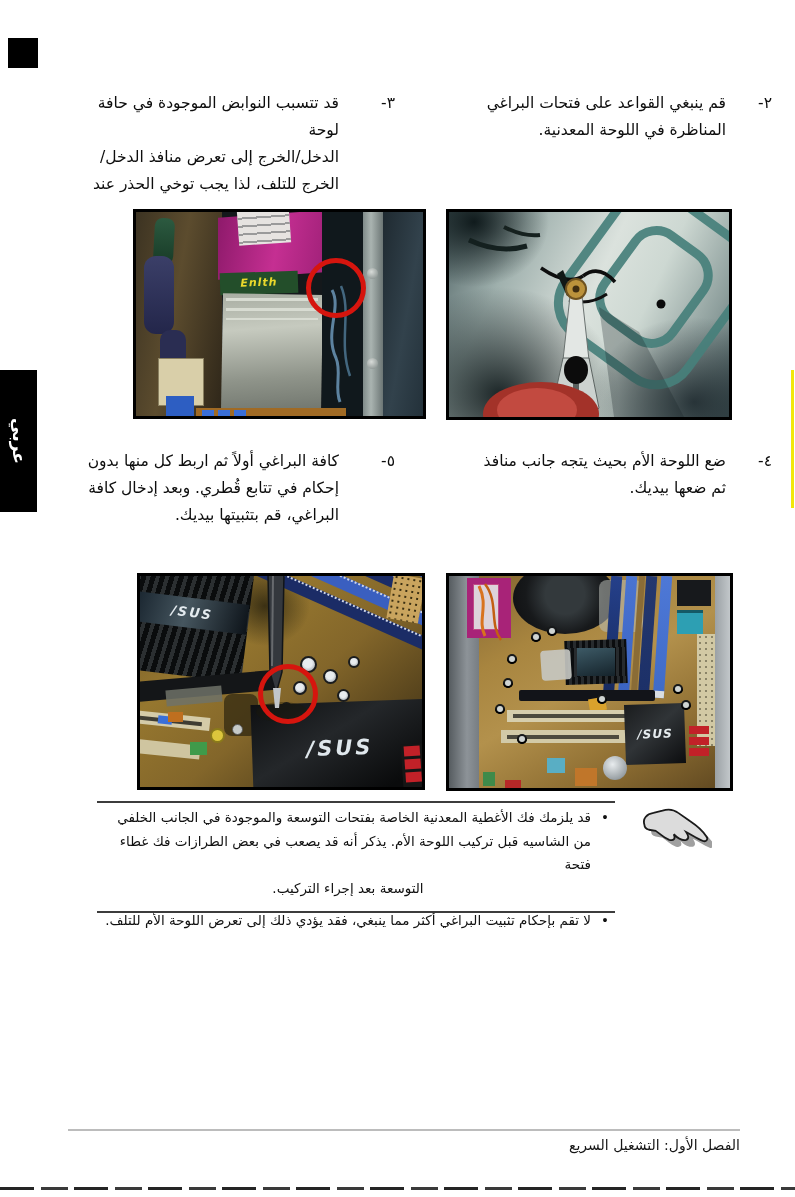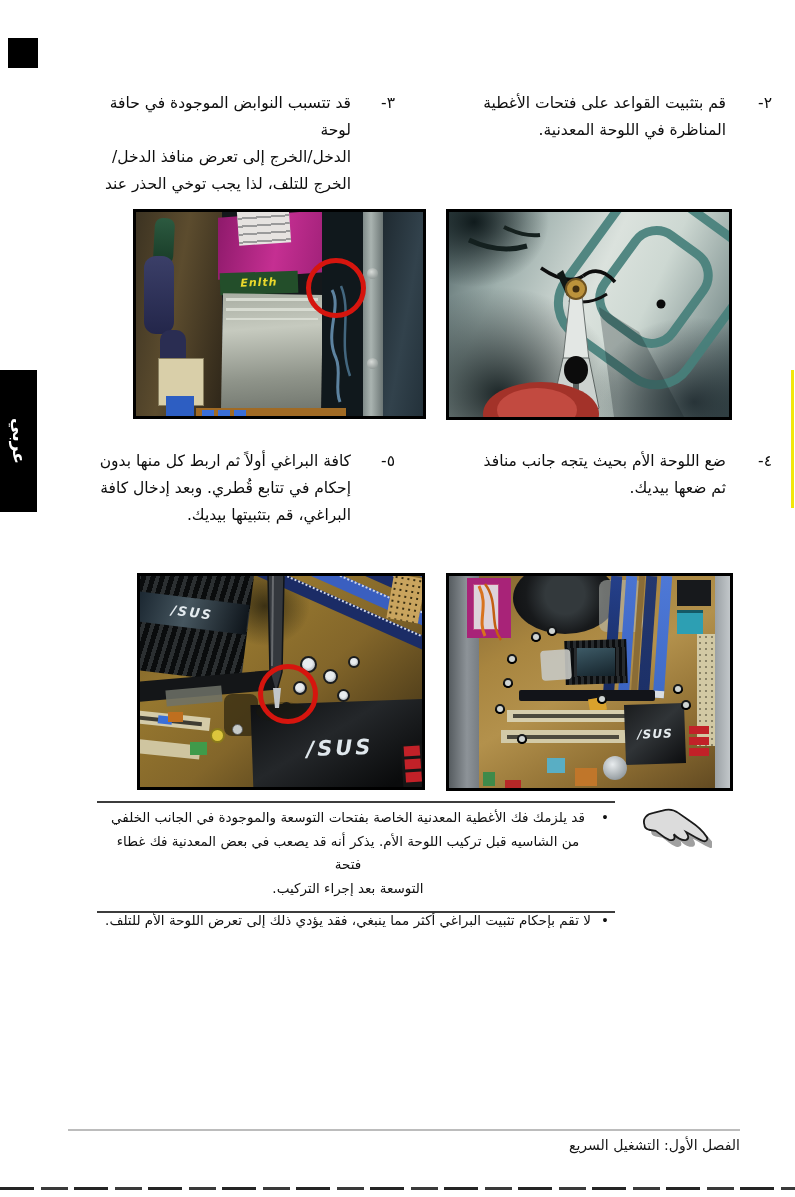--- a/index.html
+++ b/index.html
@@ -19,34 +19,34 @@
   .footer-text{position:absolute;top:1137px;right:55px;direction:rtl;font-size:14px;color:#151515;}
   .cut-line{position:absolute;left:0;top:1187px;width:795px;height:3px;
     background:repeating-linear-gradient(90deg,#252525 0 34px,transparent 34px 41px,#3a3a3a 41px 68px,transparent 68px 74px);}
 
   
   .step{position:absolute;direction:rtl;font-size:15.5px;line-height:27px;color:#0d0d0d;}
   .step .step-num{position:absolute;right:0;top:0;}
   .step.right-col{left:420px;width:352px;}
   .step.right-col .step-lines{margin-right:46px;}
   .step.left-col{left:75px;width:320px;}
-  .step.left-col .step-lines{margin-right:44px;}
+  .step.left-col .step-lines{margin-right:56px;}
   .tline{display:block;}
   .tline:first-child{text-align:right;}
   #step2{top:90px;}  #step3{top:90px;}
   #step4{top:448px;} #step5{top:448px;}
 
   
   .note-rule{position:absolute;left:97px;width:518px;height:2px;background:#3c3c3c;}
   #note-rule-top{top:801px;}
   #note-rule-bottom{top:911px;}
   .note-body{position:absolute;left:105px;top:806px;width:510px;direction:rtl;font-size:13.5px;line-height:23.5px;color:#101010;}
   .note-item{position:relative;padding-right:24px;margin-bottom:9px;}
   .note-item .bullet{position:absolute;right:6px;top:0;}
-  .note-item .tline{text-align:center;}
+  .note-item .tline{text-align:right;}
   .note-item .tline:nth-child(3){text-align:center;}
   .hand-icon{position:absolute;left:640px;top:806px;width:72px;height:52px;}
 
   
   .photo{position:absolute;border:3px solid #000;box-sizing:border-box;overflow:hidden;background:#888;}
   #photo1{left:406px;top:193px;width:286px;height:211px;}
   #photo2{left:93px; top:193px;width:293px;height:210px;}
   #photo3{left:406px;top:557px;width:287px;height:218px;}
   #photo4{left:97px; top:557px;width:288px;height:217px;}
   .photo *{position:absolute;}
@@ -184,21 +184,21 @@
 
 <div class="corner-square"></div>
 <div class="side-tab">
   <span class="side-tab-text">عربي</span>
 </div>
 <div class="edge-line"></div>
 
 <section class="step right-col" id="step2">
   <span class="step-num">٢-</span>
   <div class="step-lines">
-      <span class="tline">قم بتثبيت القواعد على فتحات الأغطية</span>
+      <span class="tline">قم ينبغي القواعد على فتحات البراغي</span>
       <span class="tline">المناظرة في اللوحة المعدنية.</span>
     </div>
 </section>
 
 <section class="step left-col" id="step3">
   <span class="step-num">٣-</span>
   <div class="step-lines">
       <span class="tline">قد تتسبب النوابض الموجودة في حافة لوحة</span>
       <span class="tline">الدخل/الخرج إلى تعرض منافذ الدخل/</span>
       <span class="tline">الخرج للتلف، لذا يجب توخي الحذر عند</span>
@@ -382,21 +382,21 @@
   </svg>
   <div class="ann-circle p4-circle"></div>
 </figure>
 
 <div class="note-rule" id="note-rule-top"></div>
 <div class="note-body">
   <div class="note-item">
     <span class="bullet">•</span>
     <div class="note-lines">
         <span class="tline">قد يلزمك فك الأغطية المعدنية الخاصة بفتحات التوسعة والموجودة في الجانب الخلفي</span>
-        <span class="tline">من الشاسيه قبل تركيب اللوحة الأم. يذكر أنه قد يصعب في بعض المعدنية فك غطاء فتحة</span>
+        <span class="tline">من الشاسيه قبل تركيب اللوحة الأم. يذكر أنه قد يصعب في بعض الطرازات فك غطاء فتحة</span>
         <span class="tline">التوسعة بعد إجراء التركيب.</span>
       </div>
   </div>
   <div class="note-item">
     <span class="bullet">•</span>
     <div class="note-lines">
         <span class="tline">لا تقم بإحكام تثبيت البراغي أكثر مما ينبغي، فقد يؤدي ذلك إلى تعرض اللوحة الأم للتلف.</span>
       </div>
   </div>
 </div>

